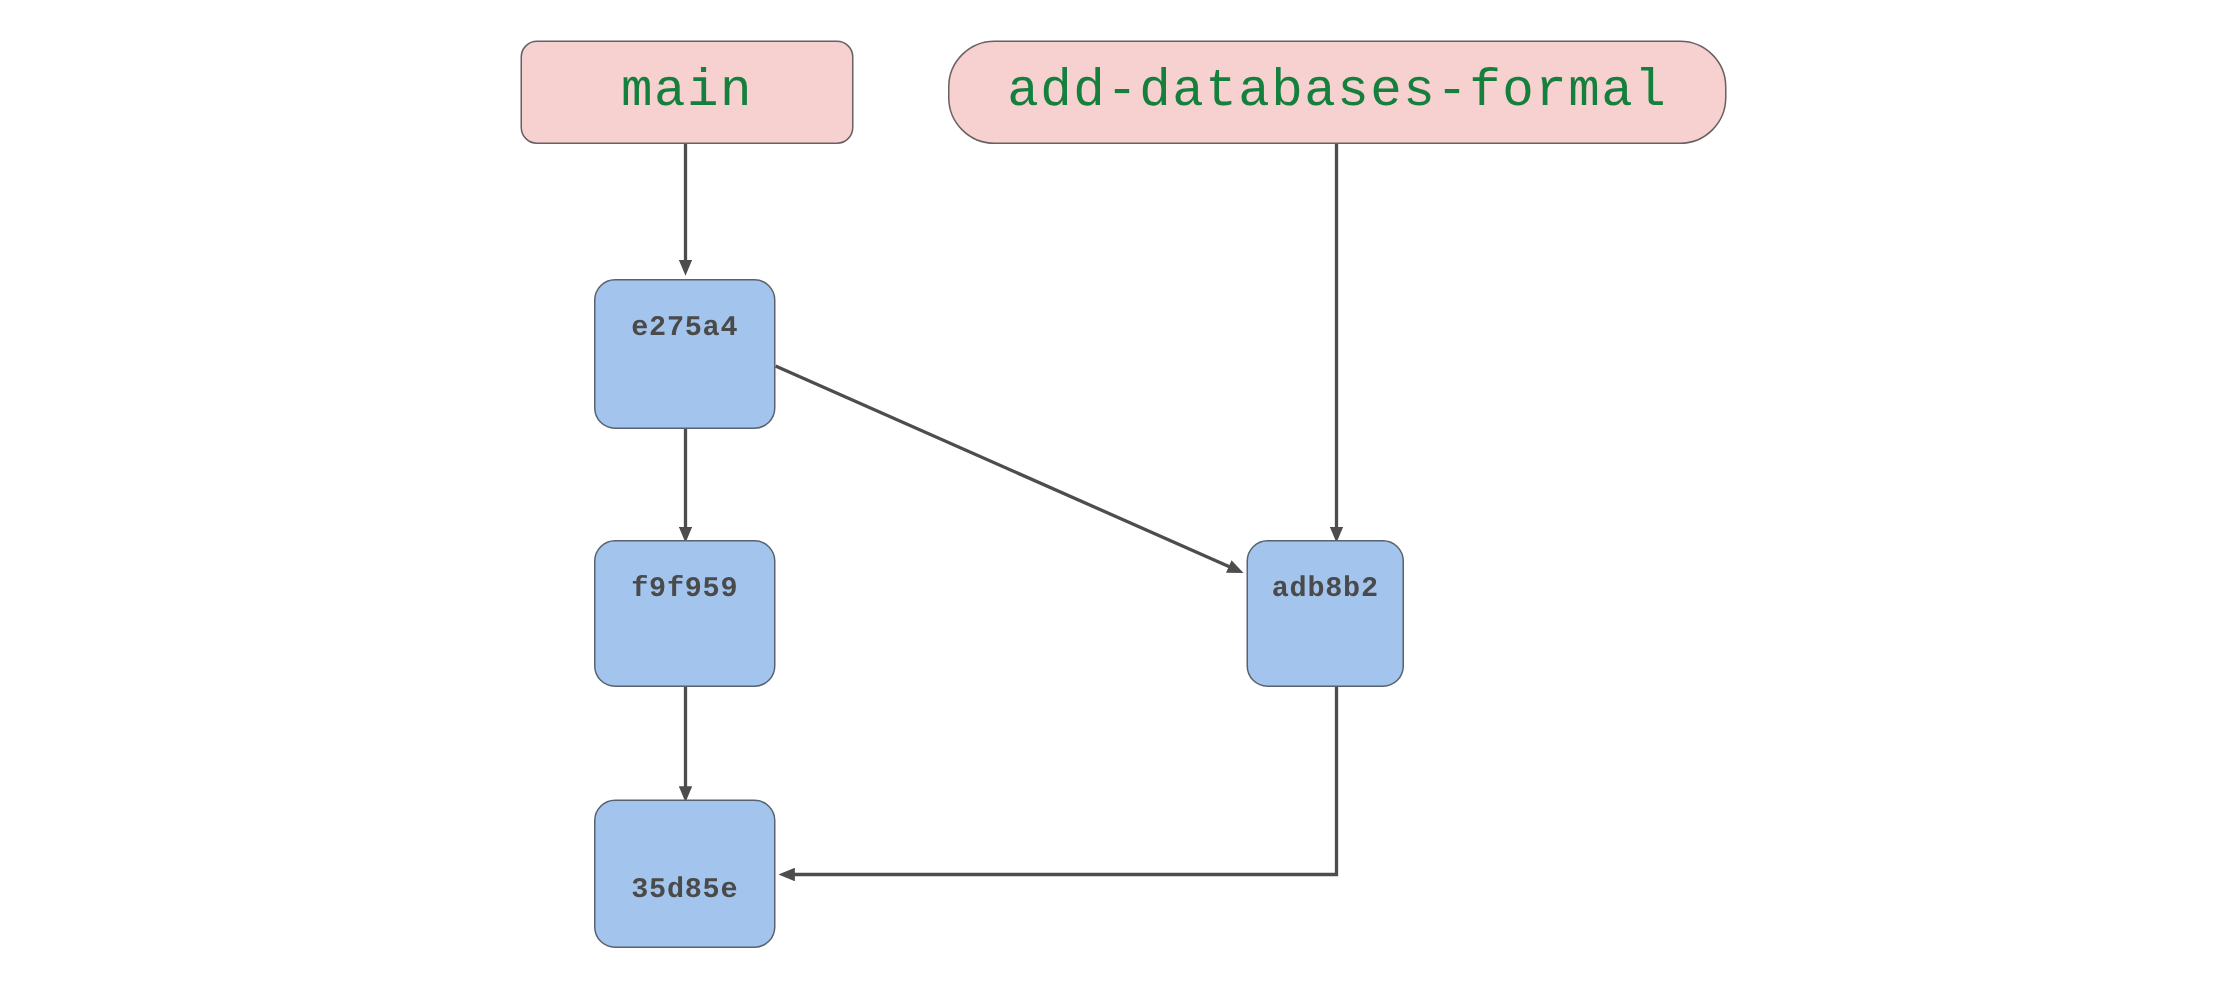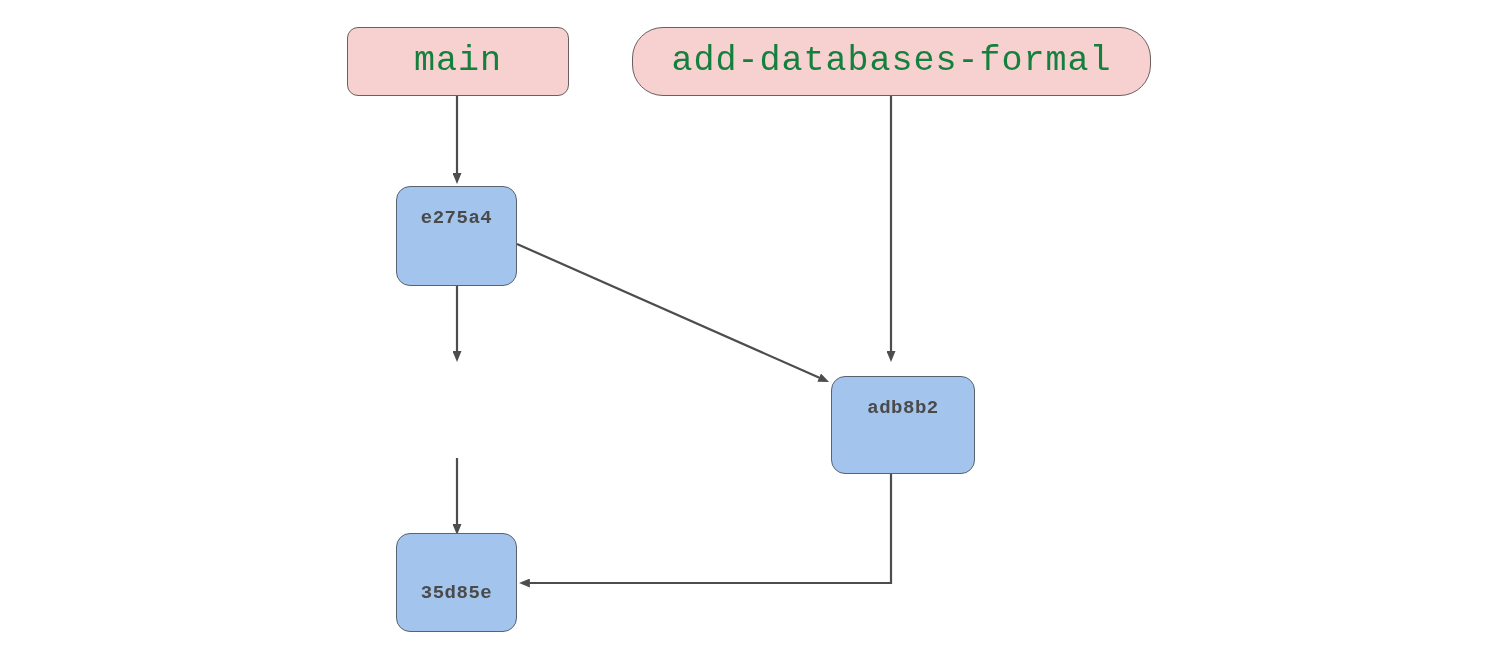--- a/index.html
+++ b/index.html
@@ -93,22 +93,25 @@
   </div>
 
   <div class="node node-branch" style="left:632px; top:27px; width:519px; height:69px;border-radius:31px;">
     <span class="node-label">add-databases-formal</span>
   </div>
 
   <div class="node node-commit" style="left:396px; top:186px; width:121px; height:100px;">
     <span class="node-label">e275a4</span>
   </div>
 
+  <div class="node node-commit" style="left:396px; top:360px; width:121px; height:98px;">
+    <span class="node-label">f9f959</span>
+  </div>
 
-  <div class="node node-commit" style="left:831px; top:376px; width:144px; height:98px;">
+  <div class="node node-commit" style="left:831px; top:360px; width:105px; height:98px;">
     <span class="node-label">adb8b2</span>
   </div>
 
   <div class="node node-commit" style="left:396px; top:533px; width:121px; height:99px;align-items:center;">
     <span class="node-label">35d85e</span>
   </div>
 
 </div>
 
 </body></html>

